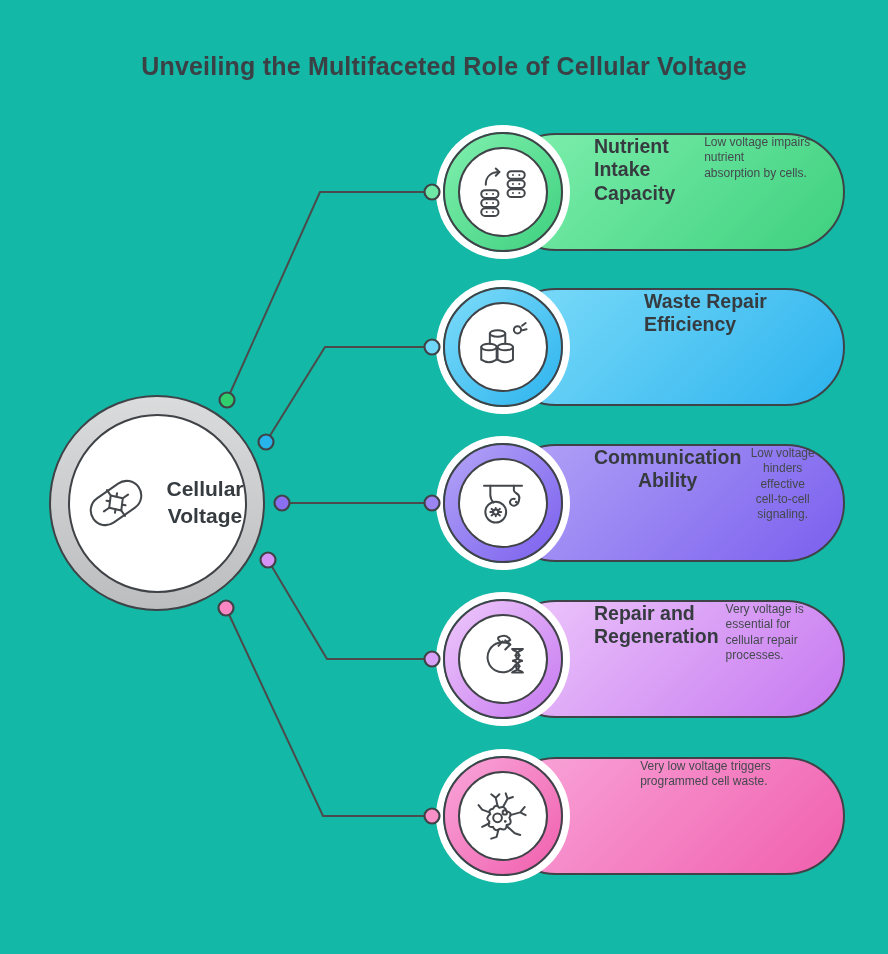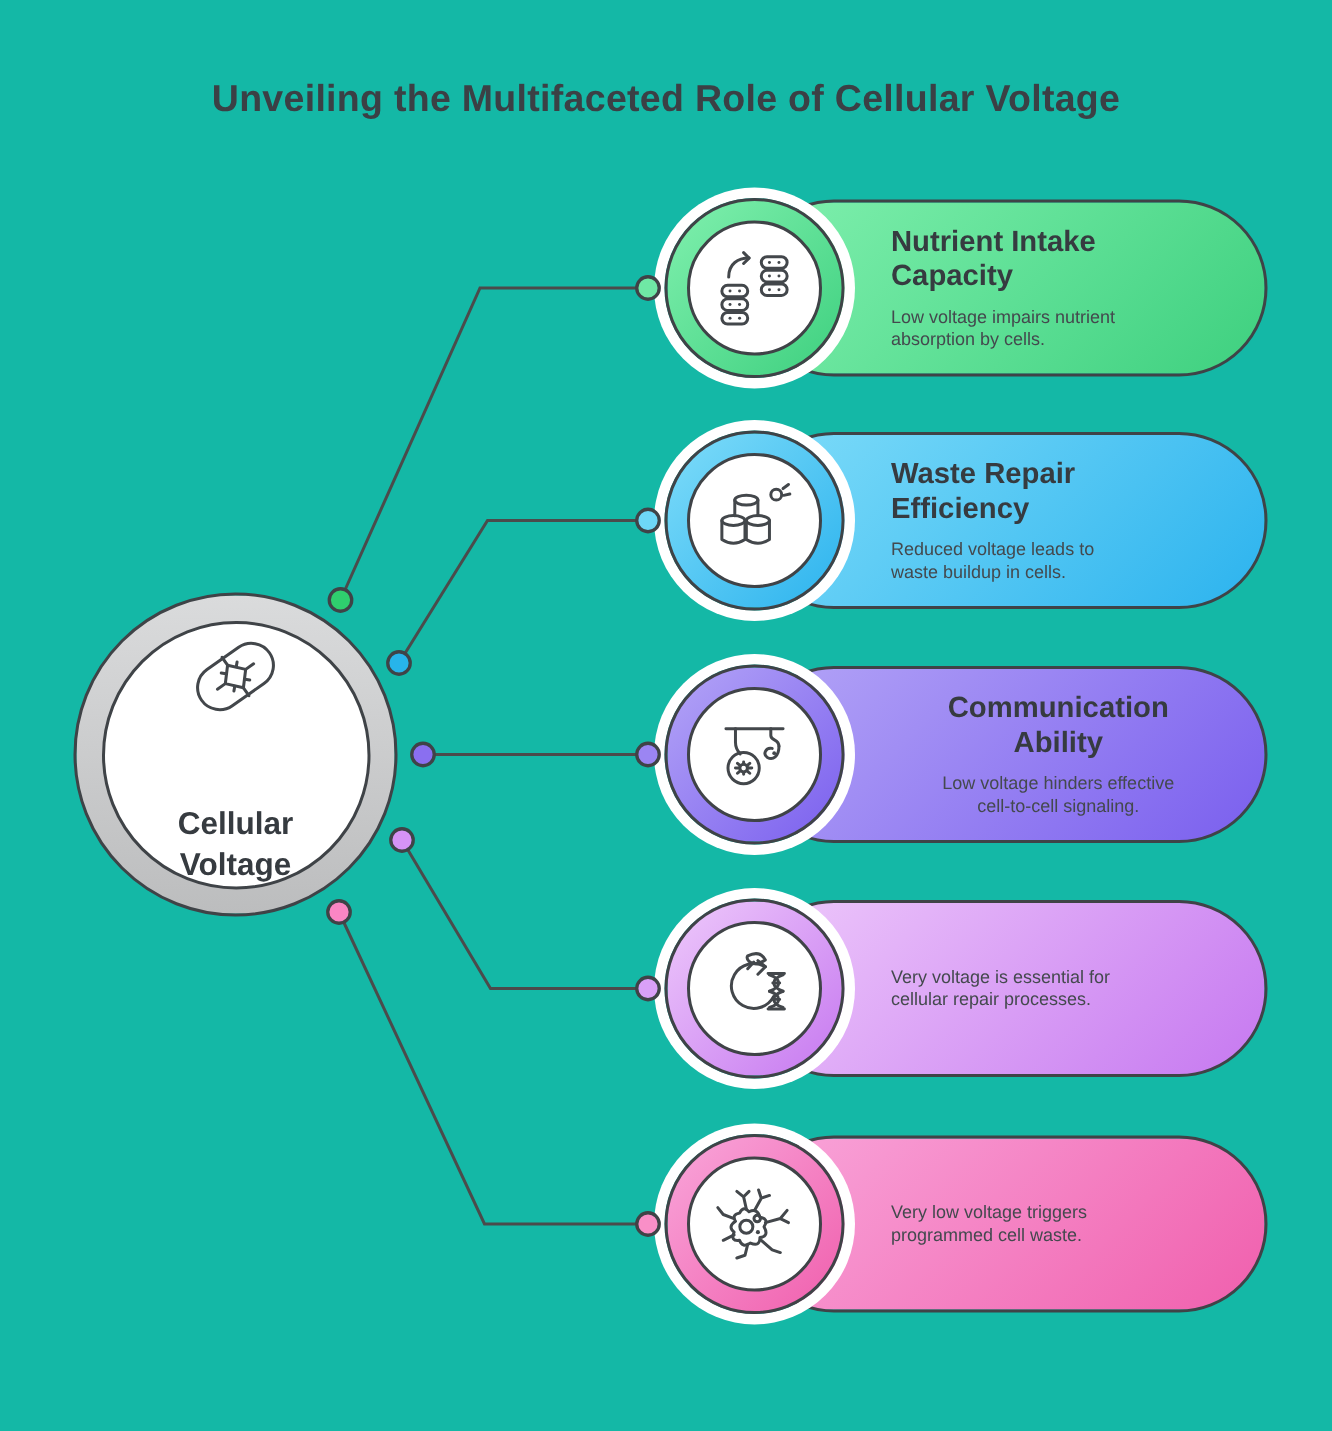--- a/index.html
+++ b/index.html
@@ -20,36 +20,36 @@
   
   .hub {
     position:absolute; left:49px; top:395px; width:216px; height:216px;
     border-radius:50%; box-sizing:border-box;
     background:linear-gradient(180deg, var(--hub1,#dadbdc), var(--hub2,#bcbdbe));
     border:2.5px solid var(--outline-c,#3f4347); z-index:2;
   }
   .hub-inner {
     position:absolute; inset:16.5px; border-radius:50%; background:#fff;
     border:2.5px solid var(--outline-c,#3f4347); box-sizing:border-box;
-    display:flex; flex-direction:column; align-items:center; justify-content:space-between; gap:4px;
+    display:flex; flex-direction:row; align-items:center; justify-content:center; gap:4px;
   }
   .hub-icon svg { width:92px; height:70px; display:block; }
   .hub-label {
     font-size:21px; font-weight:bold; line-height:1.28; text-align:center;
     color:var(--heading-c,#363b40); white-space:pre-line;
   }
 
   
   .row { position:absolute; left:443px; width:410px; height:120px; z-index:2; }
   .pill {
     position:absolute; left:54px; top:1px; width:348px; height:118px;
     border-radius:59px; box-sizing:border-box;
     background:linear-gradient(135deg, var(--c1), var(--c2));
     border:2.5px solid var(--outline-c,#3f4347);
-    display:flex; flex-direction:column; justify-content:center; gap:7px;
+    display:flex; flex-direction:row; justify-content:center; gap:7px;
     padding:0 26px 0 95px;
   }
   .badge {
     position:absolute; left:0; top:0; width:120px; height:120px;
     border-radius:50%; box-sizing:border-box;
     background:linear-gradient(135deg, var(--c1), var(--c2));
     border:2.5px solid var(--outline-c,#3f4347);
     box-shadow:0 0 0 7px #ffffff;
   }
   .badge-inner {
@@ -149,22 +149,20 @@
           </g>
         </svg>
       </div>
     </div>
   </div>
 
   <div class="row" style="top: 287px; --c1: #7edcf9; --c2: #2cb3ee;">
     <div class="pill">
       <div class="heading">Waste Repair
 Efficiency</div>
-      <div class="desc">Reduced voltage leads to
-waste buildup in cells.</div>
     </div>
     <div class="badge">
       <div class="badge-inner">
         <svg viewBox="0 0 64 64">
           <g class="line-icon">
             <ellipse cx="26" cy="17" rx="8.5" ry="3.6"></ellipse>
             <path d="M17.5 17 V28.5"></path>
             <path d="M34.5 17 V28.5"></path>
             <ellipse cx="16.5" cy="32" rx="8.5" ry="3.6"></ellipse>
             <path d="M8 32 V46 Q16.5 51.5 25 46 V32"></path>
@@ -200,20 +198,22 @@
             <path d="M50 26 C50 33.5 45.5 36.5 41.5 34.2 C38 32 40 26.5 45 27.5"></path>
             <circle class="fill" cx="46.5" cy="31" r="1.4"></circle>
           </g>
         </svg>
       </div>
     </div>
   </div>
 
   <div class="row" style="top: 599px; --c1: #eec9fb; --c2: #c678f0;">
     <div class="pill">
+      <div class="heading">Repair and
+Regeneration</div>
       <div class="desc">Very voltage is essential for
 cellular repair processes.</div>
     </div>
     <div class="badge">
       <div class="badge-inner">
         <svg viewBox="0 0 64 64">
           <g class="line-icon">
             <path d="M40 16 A16.5 16.5 0 1 0 46 38"></path>
             <path d="M40 16 L34.5 11.5 M40 16 L34.5 21.5"></path>
             <path d="M27 8 Q36 3.5 40 11 Q32.5 16 28 12 Q25.8 10 27 8 Z"></path>

